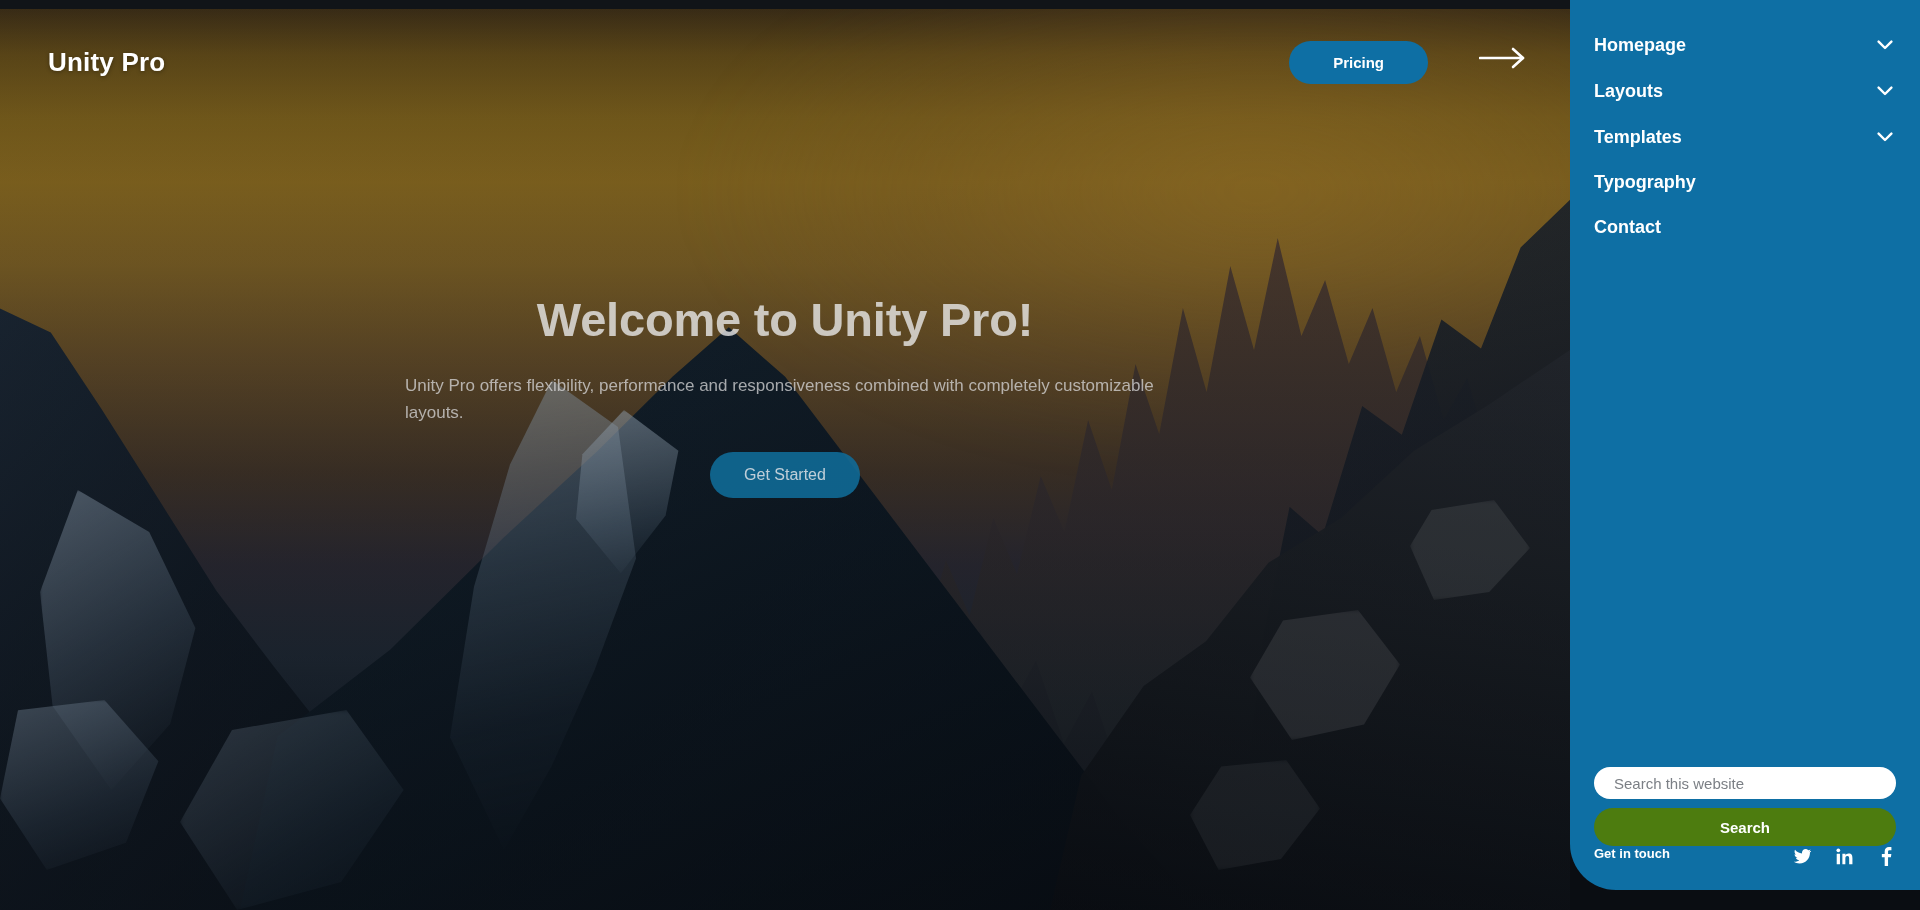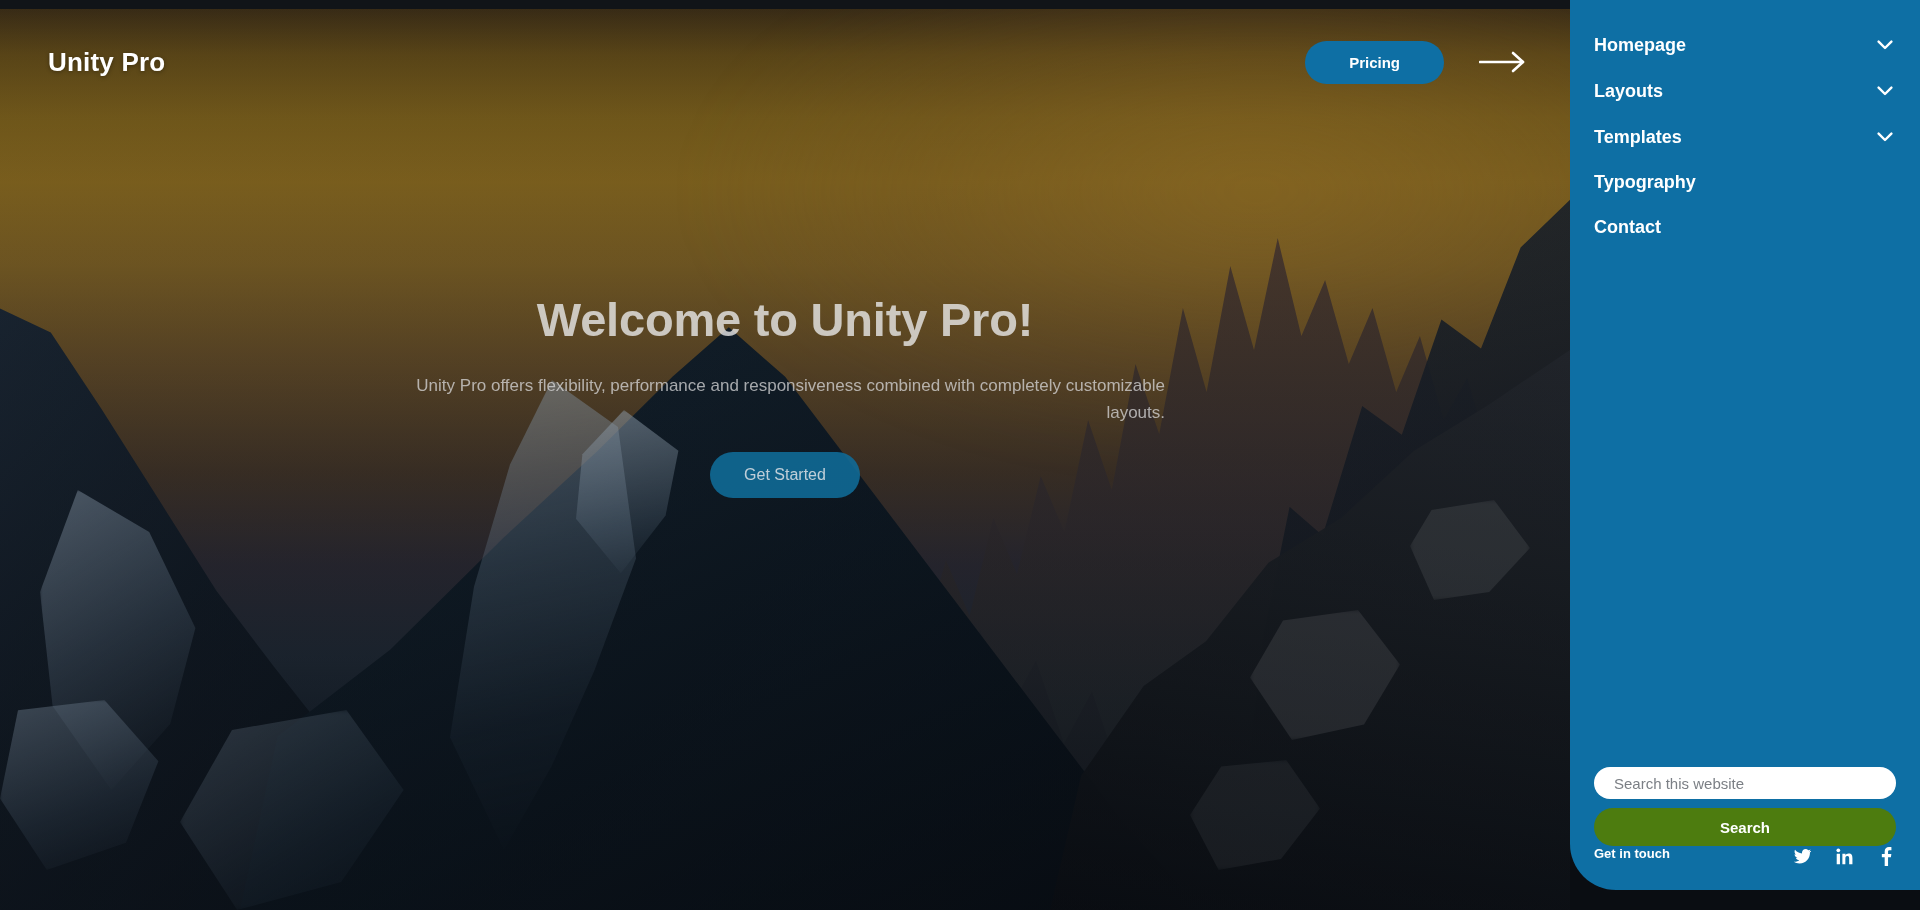--- a/index.html
+++ b/index.html
@@ -228,22 +228,21 @@
   .brand {
     font-size: 26px;
     font-weight: 700;
     color: #ffffff;
     letter-spacing: 0.2px;
     text-shadow: 0 1px 4px rgba(0,0,0,0.35);
   }
   .header-right {
     margin-left: auto;
     display: flex;
-    align-items: center;
-    gap: 32px;
+    gap: 48px;
   }
   .pricing-btn {
     background: #0e6fa4;
     color: #ffffff;
     font-size: 15px;
     font-weight: 600;
     border: none;
     border-radius: 999px;
     padding: 13px 44px;
     cursor: pointer;
@@ -277,21 +276,21 @@
     font-weight: 600;
     color: rgba(232,232,232,0.80);
     letter-spacing: -0.2px;
     margin-bottom: 26px;
     text-align: center;
   }
   .hero-sub {
     font-size: 17px;
     line-height: 1.55;
     color: rgba(218,218,220,0.74);
-    text-align: right;
+    text-align: left;
     max-width: 760px;
     margin-bottom: 26px;
   }
   .get-started-btn {
     pointer-events: auto;
     background: rgba(16,108,152,0.88);
     color: rgba(222,226,230,0.85);
     font-size: 16px;
     font-weight: 500;
     border: none;

